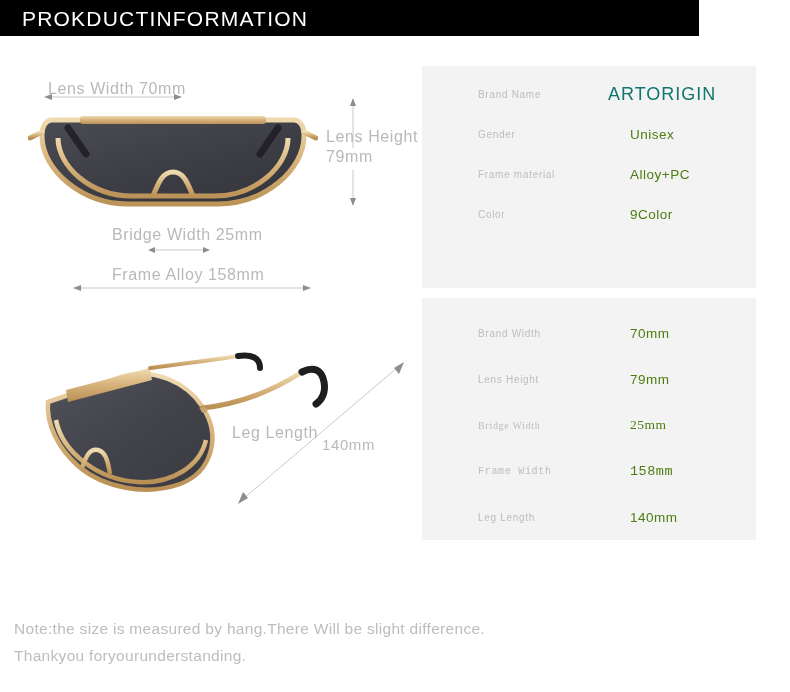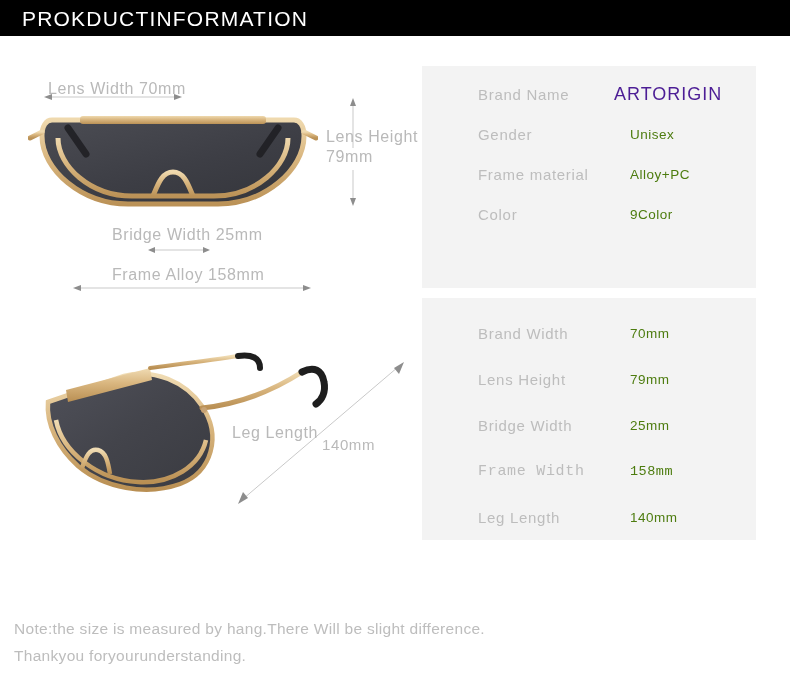--- a/index.html
+++ b/index.html
@@ -12,22 +12,23 @@
     height: 692px;
     position: relative;
     font-family: "Liberation Sans", sans-serif;
     overflow: hidden;
   }
 
   
   #header-bar {
     position: absolute;
     left: 0; top: 0;
-    width: 790px; height: 36px;
+    width: 658px; height: 36px;
     background: #000000;
+    padding-left: 41px;
   }
   #header-title {
     position: absolute;
     left: 22px; top: 7px;
     font-size: 21px;
     letter-spacing: 1.2px;
     color: #ffffff;
     font-weight: 400;
     white-space: nowrap;
   }
@@ -63,40 +64,39 @@
   .spec-row {
     position: relative;
     height: 40px;
   }
   .spec-label {
     position: absolute;
     left: 56px;
     top: 50%;
     transform: translateY(-50%);
     color: #bdbdbd;
-    font-size: 15px;
+    font-size: 10px;
     letter-spacing: 0.7px;
     white-space: nowrap;
   }
   .spec-value {
     position: absolute;
     left: 208px;
     top: 50%;
     transform: translateY(-50%);
     color: #4d7c0f;
     font-size: 13.5px;
     letter-spacing: 0.5px;
     white-space: nowrap;
   }
   .spec-value.brand {
-    color: #4c1d95;
+    color: #0f766e;
     font-size: 18px;
     letter-spacing: 1px;
     left: 186px;
-    margin-left: 6px;
   }
 
   
   #footer-note {
     position: absolute;
     left: 14px;
     top: 615px;
     width: 740px;
     color: #bdbdbd;
     font-size: 15.5px;
@@ -268,21 +268,21 @@
   <div class="spec-row" style="margin-top:12px; height:46px;">
     <span class="spec-label">Brand  Width</span>
     <span class="spec-value">70mm</span>
   </div>
 
   <div class="spec-row" style="height:46px;">
     <span class="spec-label">Lens  Height</span>
     <span class="spec-value">79mm</span>
   </div>
 
-  <div class="spec-row" style="height:46px;">
+  <div class="spec-row" style="height:46px;font-family:Liberation Serif, serif;">
     <span class="spec-label">Bridge   Width</span>
     <span class="spec-value">25mm</span>
   </div>
 
   <div class="spec-row" style="height:46px;font-family:Liberation Mono, monospace;">
     <span class="spec-label">Frame   Width</span>
     <span class="spec-value">158mm</span>
   </div>
 
   <div class="spec-row" style="height:46px;">

